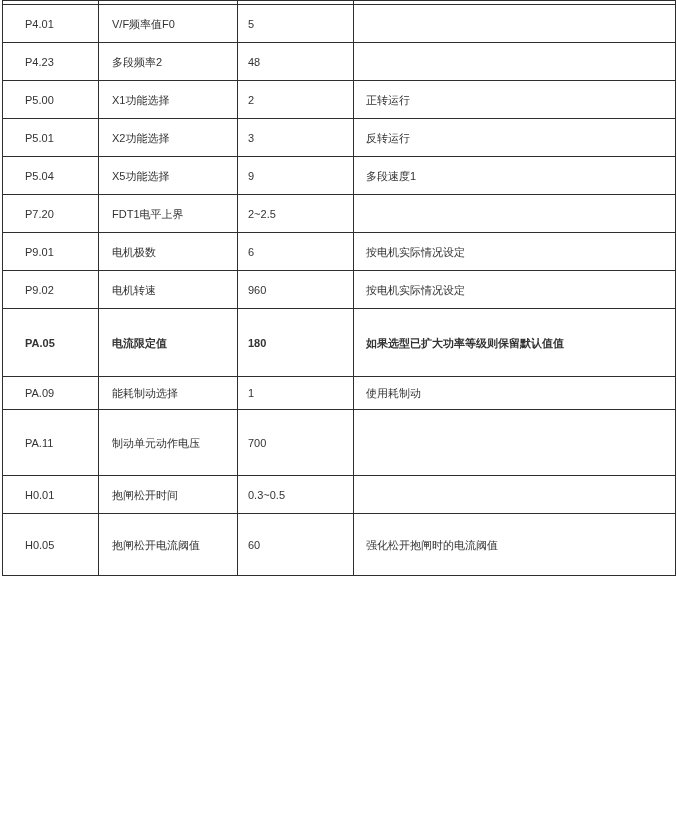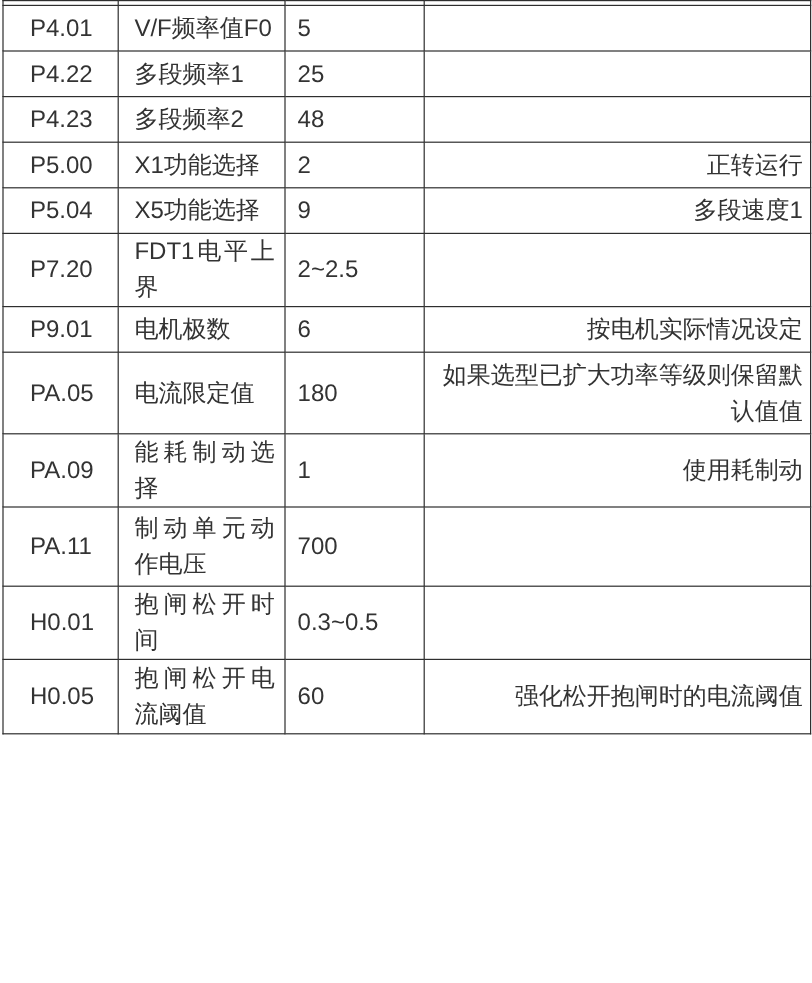--- a/index.html
+++ b/index.html
@@ -14,44 +14,44 @@
     background: #ffffff;
     overflow: hidden;
   }
   table.param-table {
     border-collapse: collapse;
     table-layout: fixed;
     margin-left: 2px;
     margin-top: 0;
     width: 673px;
     color: #333333;
-    font-size: 20px;
+    font-size: 11px;
   }
   table.param-table td {
     border: 1px solid #2e2e2e;
     vertical-align: middle;
     line-height: 30px;
     overflow: hidden;
     word-break: break-all;
   }
   col.c-code { width: 96px; }
   col.c-name { width: 139px; }
   col.c-value { width: 116px; }
   col.c-desc { width: 322px; }
 
   td.cell-code  { padding: 0 4px 0 22px; }
   td.cell-name  { padding: 0 8px 0 13px; text-align: justify; }
   td.cell-value { padding: 0 4px 0 10px; }
-  td.cell-desc  { padding: 0 6px 0 12px; text-align: right; }
+  td.cell-desc  { padding: 0 6px 0 12px; }
 
   tr { height: 38px; }
   tr.partial { height: 4px; }
   tr.h37 { height: 37px; }
   tr.h50 { height: 50px; }
-  tr.h68 { height: 68px; }
+  tr.h68 { height: 68px; font-weight: bold; }
   tr.h33 { height: 33px; margin-left: 20px; }
   tr.h66 { height: 66px; }
   tr.h62 { height: 62px; }
 </style>
 </head>
 <body>
 
 <div class="page">
   <table class="param-table">
     <colgroup>
@@ -68,41 +68,41 @@
         <td class="cell-desc"></td>
       </tr>
 
       <tr>
         <td class="cell-code">P4.01</td>
         <td class="cell-name">V/F频率值F0</td>
         <td class="cell-value">5</td>
         <td class="cell-desc"></td>
       </tr>
 
-      <tr>
-        <td class="cell-code">P4.22</td>
-        <td class="cell-name">多段频率1</td>
-        <td class="cell-value">25</td>
-        <td class="cell-desc"></td>
-      </tr>
 
       <tr>
         <td class="cell-code">P4.23</td>
         <td class="cell-name">多段频率2</td>
         <td class="cell-value">48</td>
         <td class="cell-desc"></td>
       </tr>
 
       <tr>
         <td class="cell-code">P5.00</td>
         <td class="cell-name">X1功能选择</td>
         <td class="cell-value">2</td>
         <td class="cell-desc">正转运行</td>
       </tr>
 
+      <tr>
+        <td class="cell-code">P5.01</td>
+        <td class="cell-name">X2功能选择</td>
+        <td class="cell-value">3</td>
+        <td class="cell-desc">反转运行</td>
+      </tr>
 
 
       <tr>
         <td class="cell-code">P5.04</td>
         <td class="cell-name">X5功能选择</td>
         <td class="cell-value">9</td>
         <td class="cell-desc">多段速度1</td>
       </tr>
 
 
@@ -115,20 +115,26 @@
       </tr>
 
 
       <tr>
         <td class="cell-code">P9.01</td>
         <td class="cell-name">电机极数</td>
         <td class="cell-value">6</td>
         <td class="cell-desc">按电机实际情况设定</td>
       </tr>
 
+      <tr>
+        <td class="cell-code">P9.02</td>
+        <td class="cell-name">电机转速</td>
+        <td class="cell-value">960</td>
+        <td class="cell-desc">按电机实际情况设定</td>
+      </tr>
 
       <tr class="h68">
         <td class="cell-code">PA.05</td>
         <td class="cell-name">电流限定值</td>
         <td class="cell-value">180</td>
         <td class="cell-desc">如果选型已扩大功率等级则保留默认值值</td>
       </tr>
 
       <tr class="h33">
         <td class="cell-code">PA.09</td>

